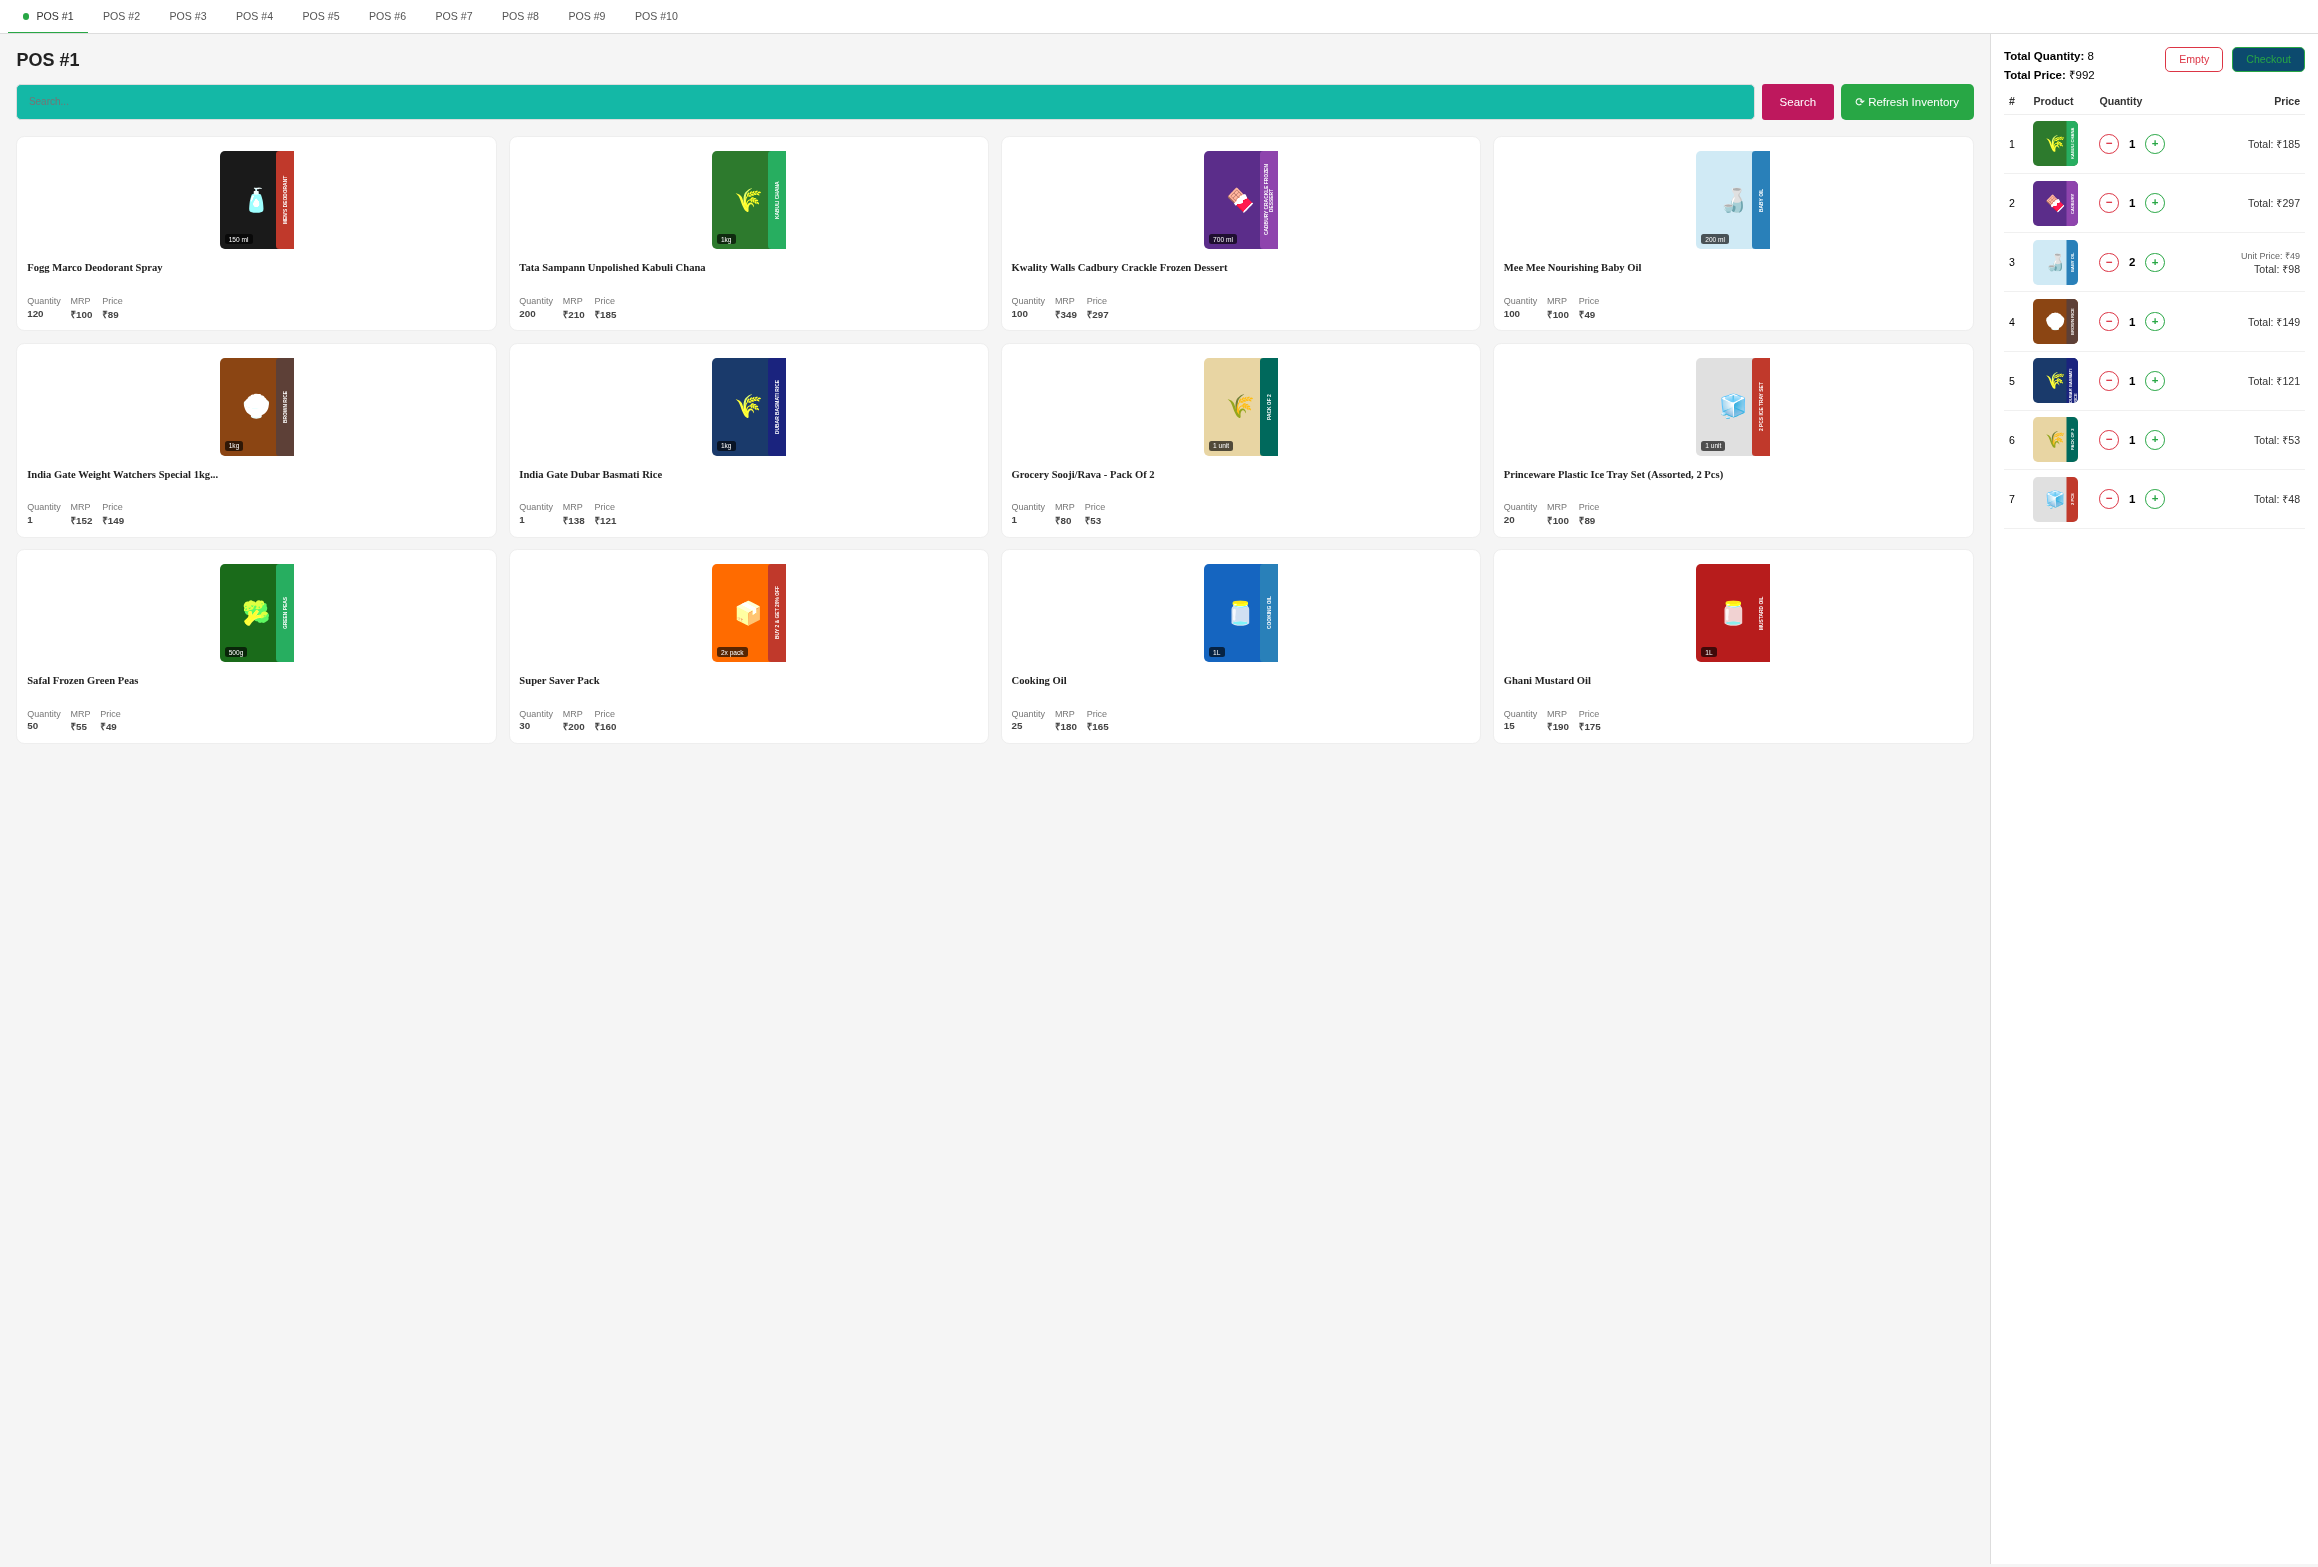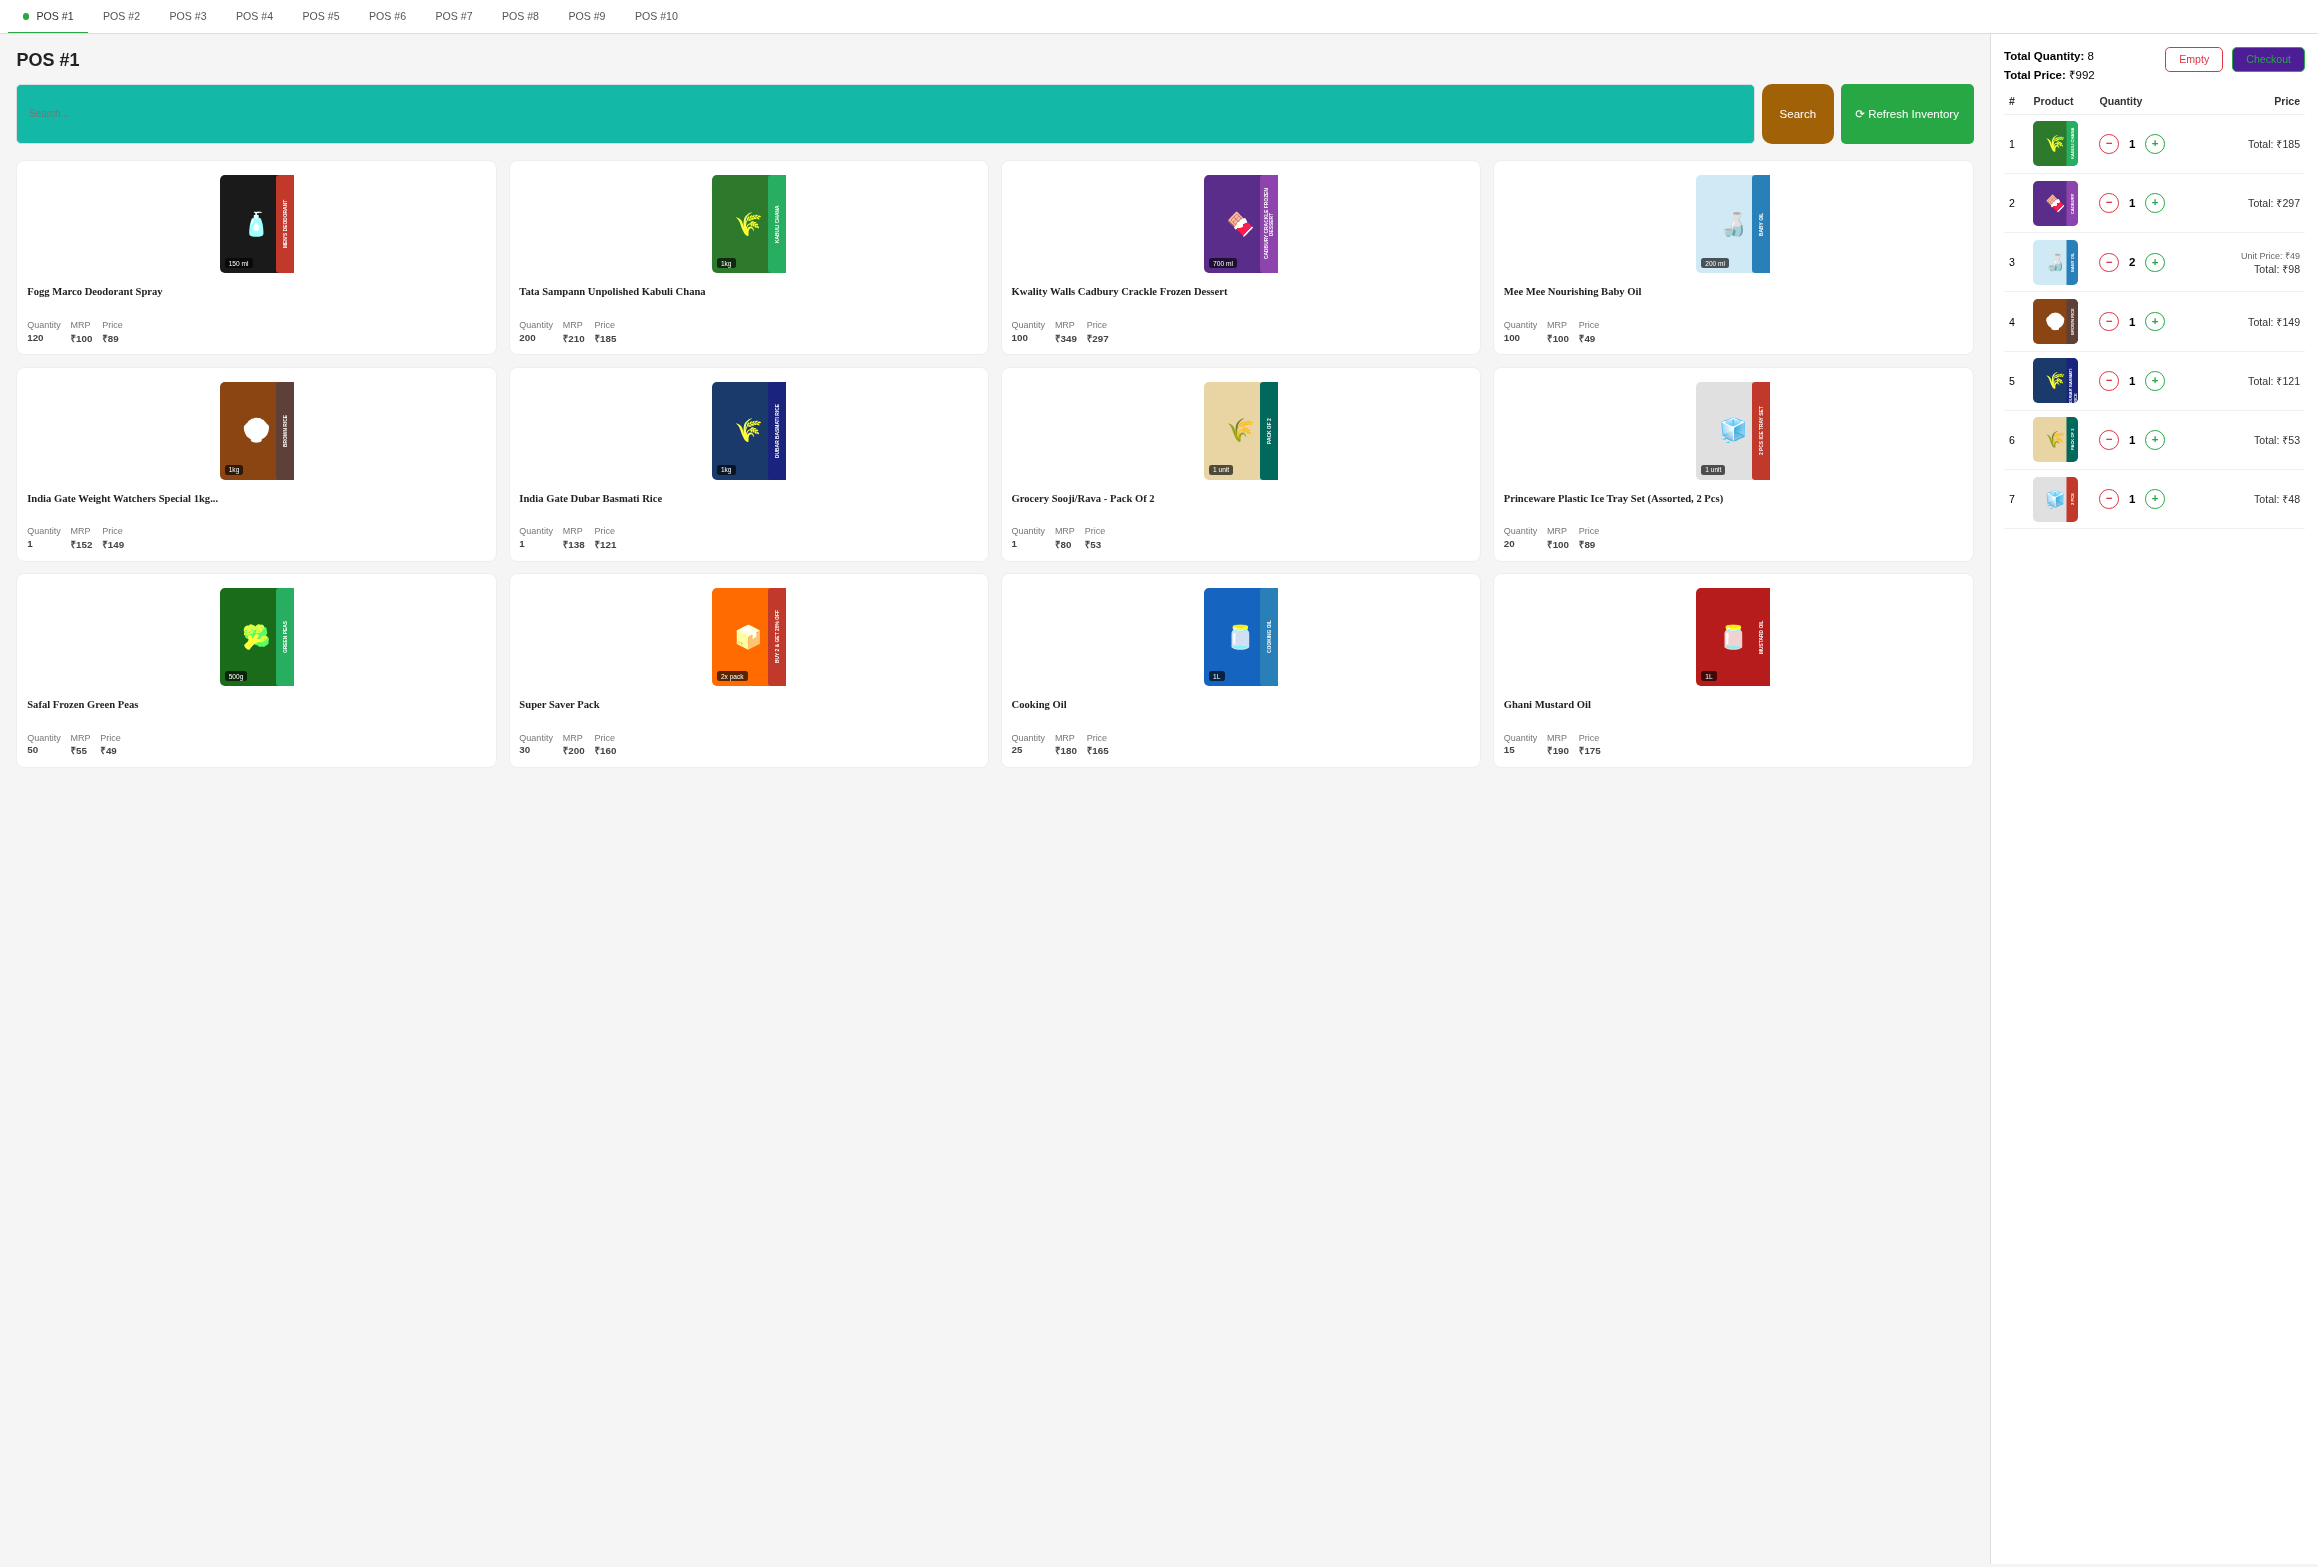--- a/index.html
+++ b/index.html
@@ -65,25 +65,25 @@
     .search-input {
       flex: 1;
       padding: 8.2px 11.5px;
       border: 0.8px solid #ddd;
       border-radius: 4.9px;
       font-size: 10px;
       background: #14b8a6;
       outline: none;
     }
     .btn-search {
-      background: #a16207;
+      background: #be185d;
       color: #fff;
       border: none;
-      padding: 24px 18px;
-      border-radius: 10px;
+      padding: 12px 18px;
+      border-radius: 3px;
       cursor: pointer;
       font-size: 11.5px;
     }
     .btn-refresh {
       background: #28a745;
       color: #fff;
       border: none;
       padding: 8.2px 14.7px;
       border-radius: 4.9px;
       cursor: pointer;
@@ -158,21 +158,21 @@
       color: #dc3545;
       background: #fff;
       padding: 5.7px 13px;
       border-radius: 4.9px;
       cursor: pointer;
       font-size: 10.6px;
     }
     .btn-checkout {
       border: 0.8px solid #28a745;
       color: #28a745;
-      background: #4c1d95;
+      background: #0c4a6e;
       padding: 5.7px 13px;
       border-radius: 4.9px;
       cursor: pointer;
       font-size: 10.6px;
     }
 
     
     .cart-table {
       width: 100%;
       border-collapse: collapse;

